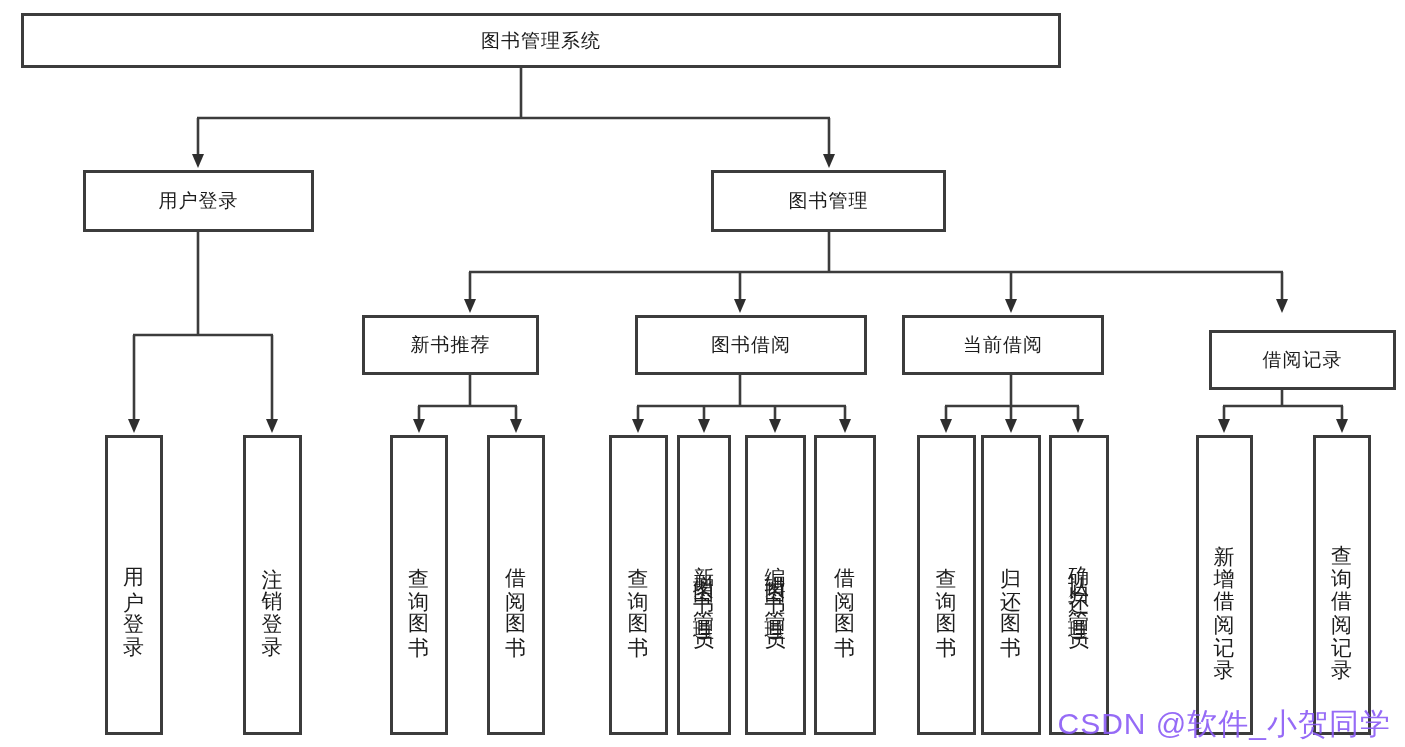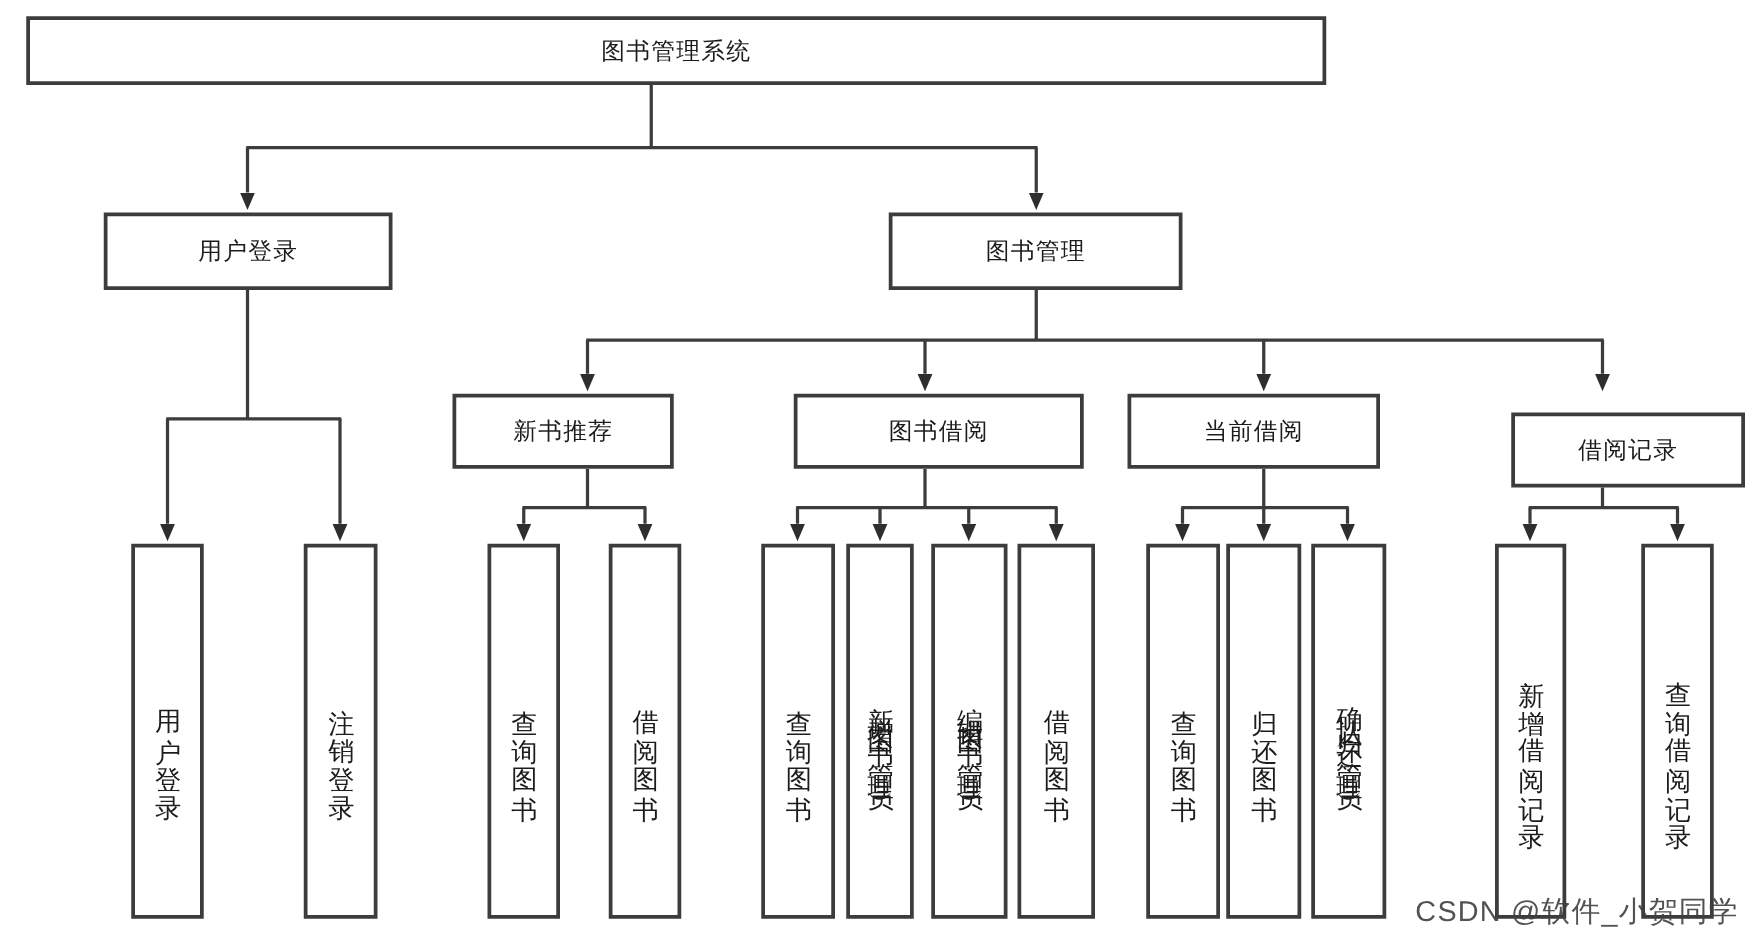--- a/index.html
+++ b/index.html
@@ -39,22 +39,22 @@
     line-height: 1;
   }
   .vlabel.spread {
     letter-spacing: 23px;
     margin-bottom: -23px;
   }
   .watermark {
     position: absolute;
     right: 14px;
     bottom: 2px;
-    font-size: 23px;
-    color: #404040;
+    font-size: 30px;
+    color: #8b5cf6;
     opacity: 0.9;
     z-index: 5;
     letter-spacing: 1px;
     white-space: nowrap;
     margin-top: 28px;
   }
 </style>
 </head>
 <body>
 

